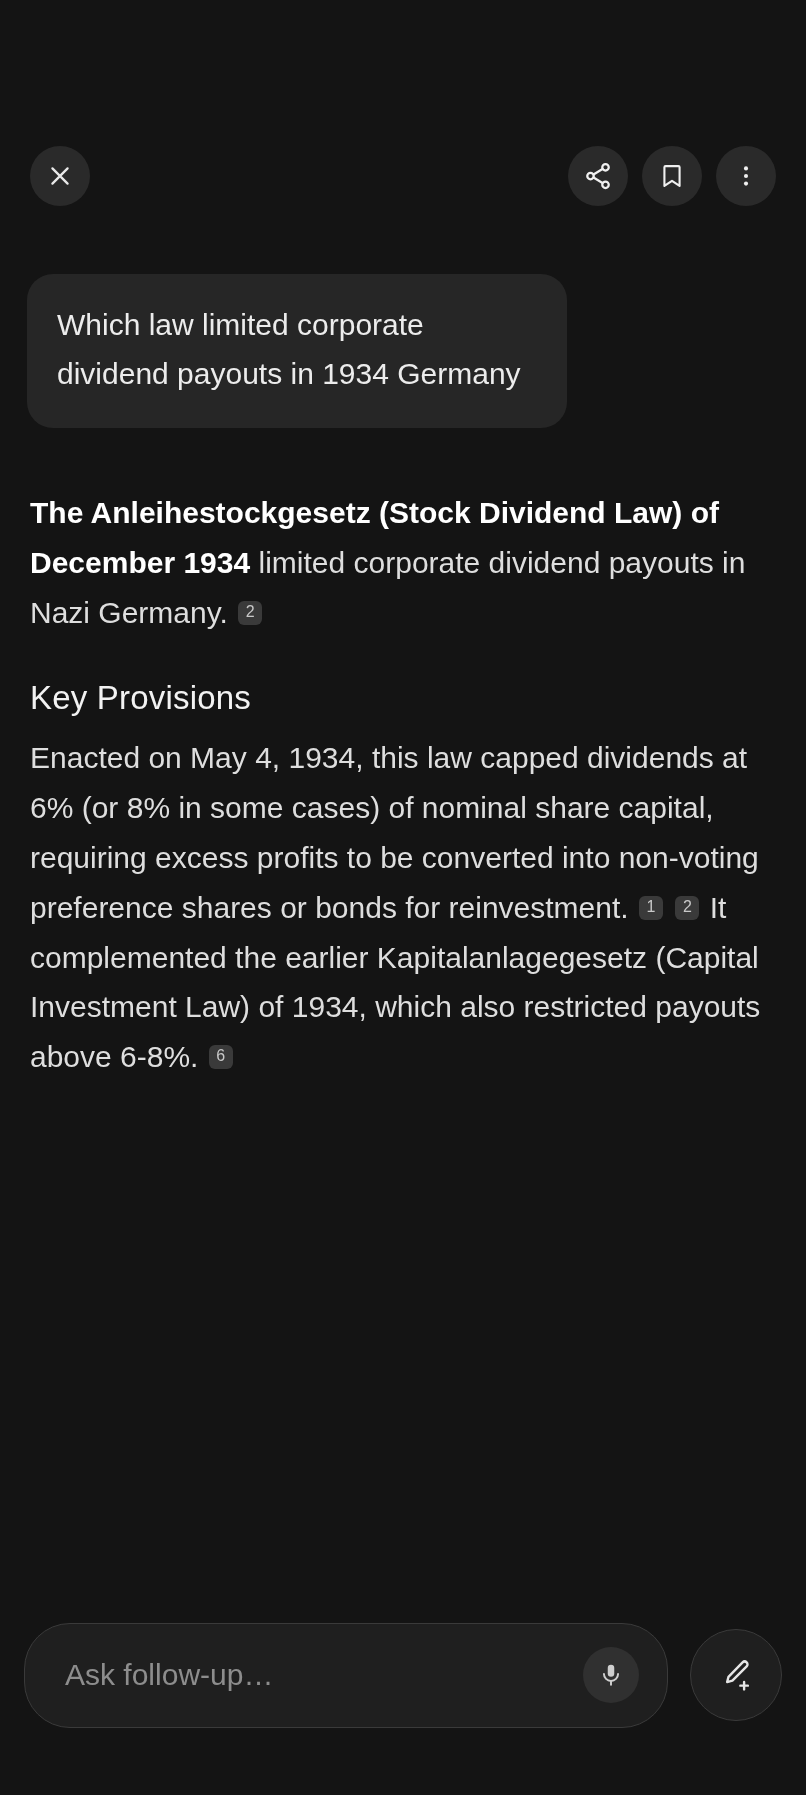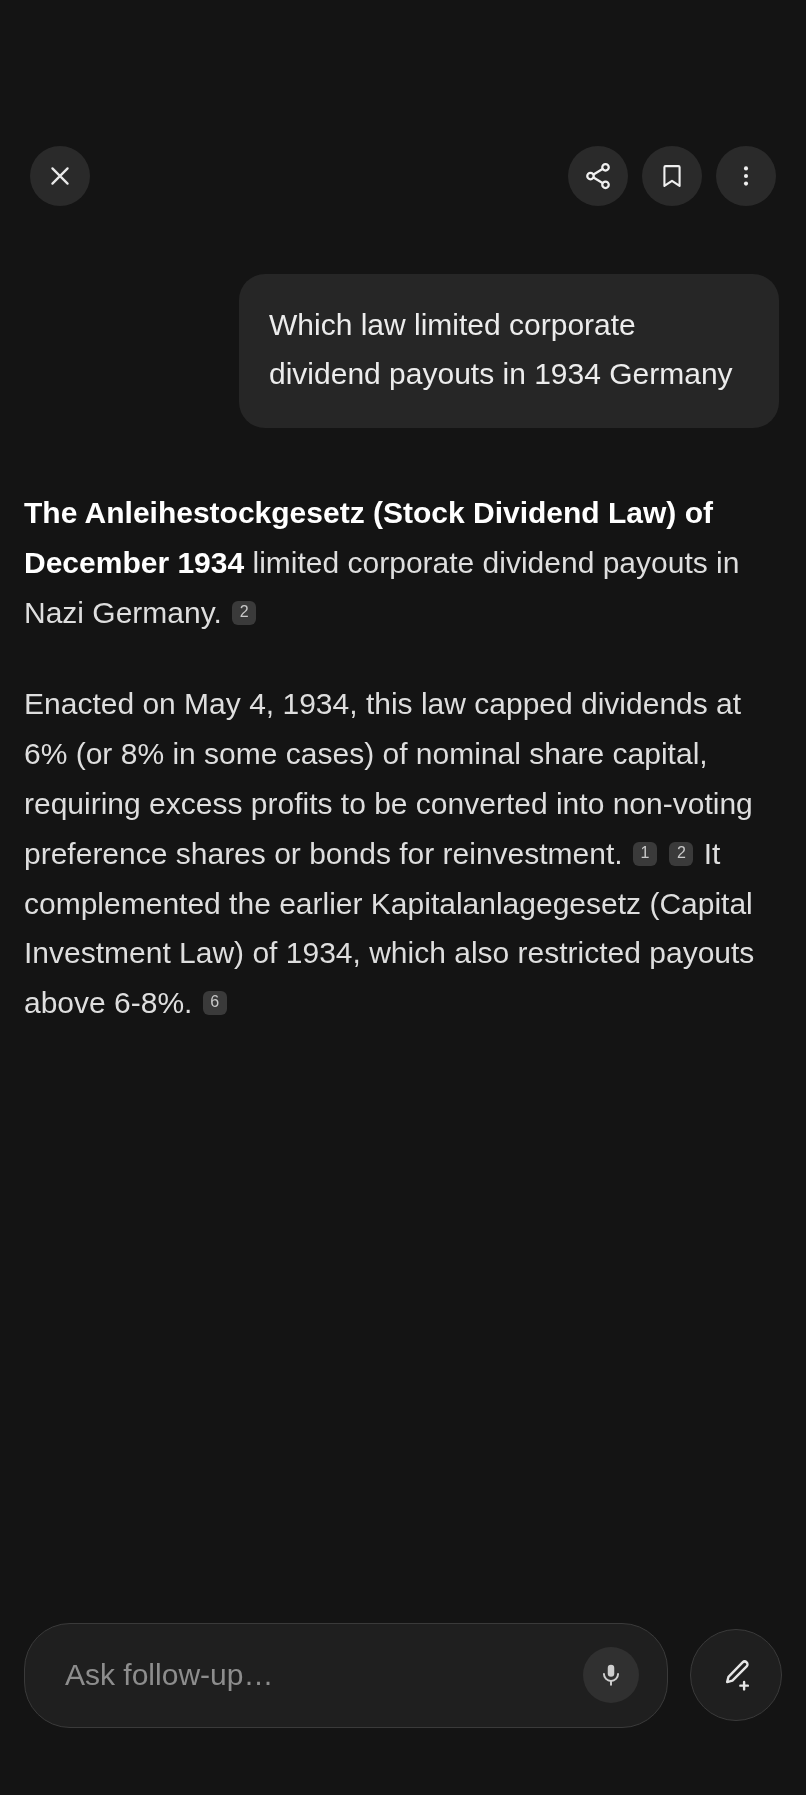--- a/index.html
+++ b/index.html
@@ -46,41 +46,40 @@
   }
   .icon-svg { display: block; }
 
   
   .question-wrap {
     position: absolute;
     top: 258px;
     left: 0;
     right: 0;
     display: flex;
-    justify-content: flex-end;
     padding: 16px 27px;
   }
   .question-bubble {
     background: #262626;
     border-radius: 26px;
     padding: 26px 30px 30px 30px;
     max-width: 540px;
     font-size: 30px;
     line-height: 1.64;
     color: #ececec;
     font-weight: 400;
   }
 
   
   .answer {
     position: absolute;
     top: 488px;
     left: 0;
     right: 0;
-    padding: 0 24px;
+    padding: 0 30px;
   }
   .para {
     font-size: 30px;
     line-height: 1.66;
     color: #dedede;
     margin: 0 0 14px 0;
   }
   .lead {
     margin-bottom: 42px;
   }
@@ -217,20 +216,21 @@
 </div>
 
 <div class="answer">
 
   <p class="para lead">
     <b>The Anleihestockgesetz (Stock Dividend Law) of December 1934</b><span> limited corporate dividend payouts in Nazi Germany.</span>
     <span class="cite">2</span>
   </p>
 
   <div class="block">
+    <h2 class="section">Key Provisions</h2>
     <p class="para">
       <span>Enacted on May 4, 1934, this law capped dividends at 6% (or 8% in some cases) of nominal share capital, requiring excess profits to be converted into non-voting preference shares or bonds for reinvestment.</span>
       <span class="cite">1</span>
       <span class="cite">2</span>
       <span> It complemented the earlier Kapitalanlagegesetz (Capital Investment Law) of 1934, which also restricted payouts above 6-8%.</span>
       <span class="cite">6</span>
     </p>
   </div>
 
 

